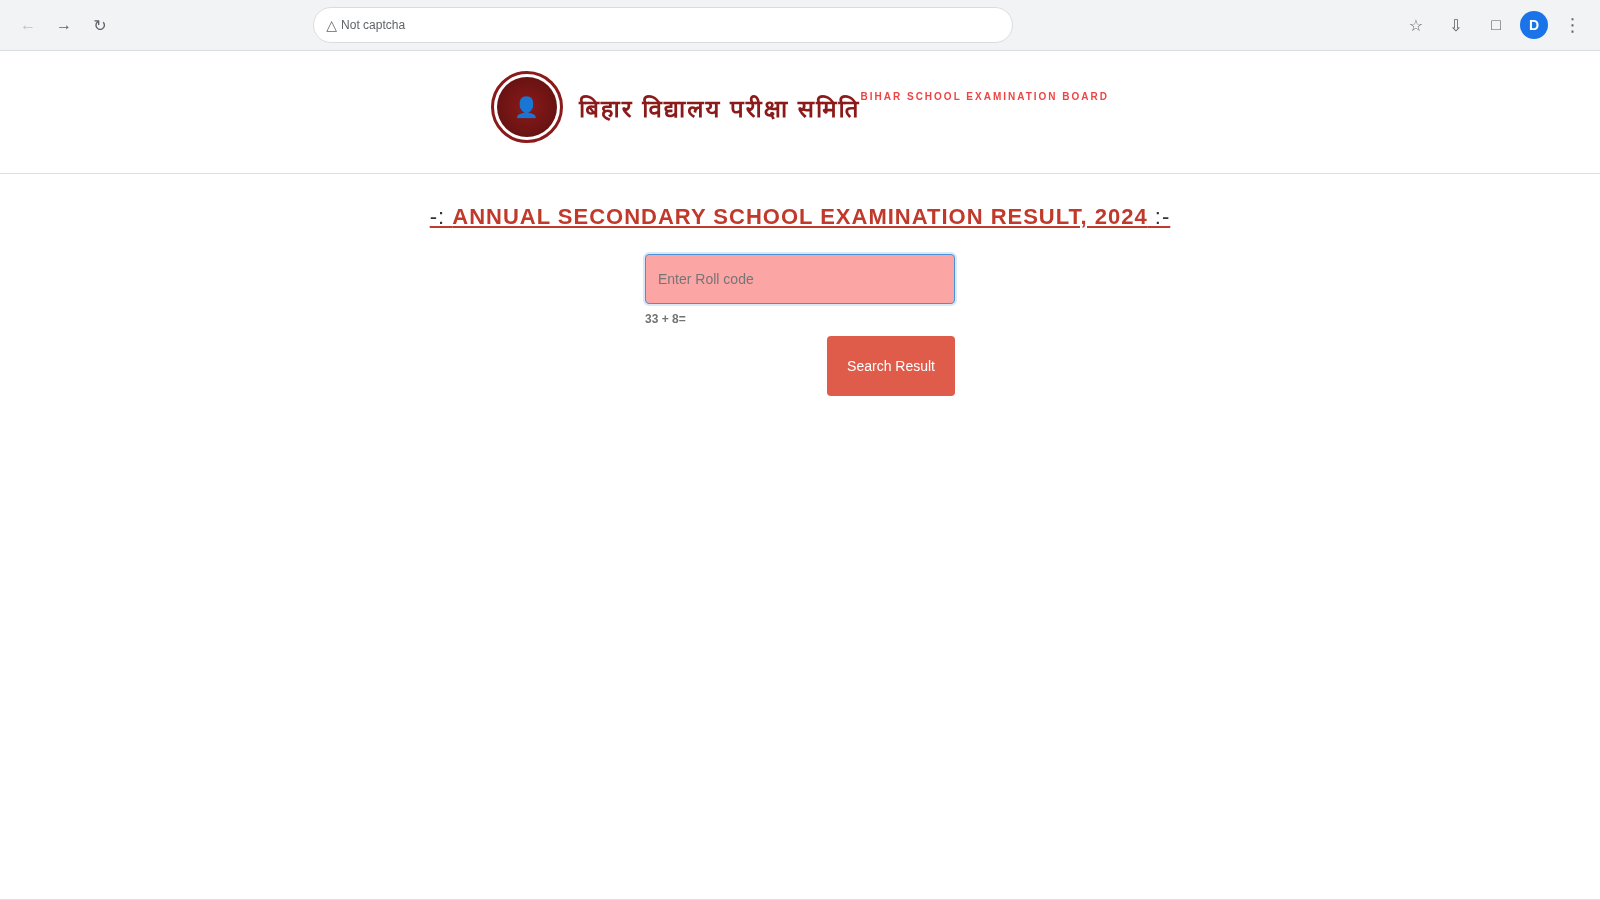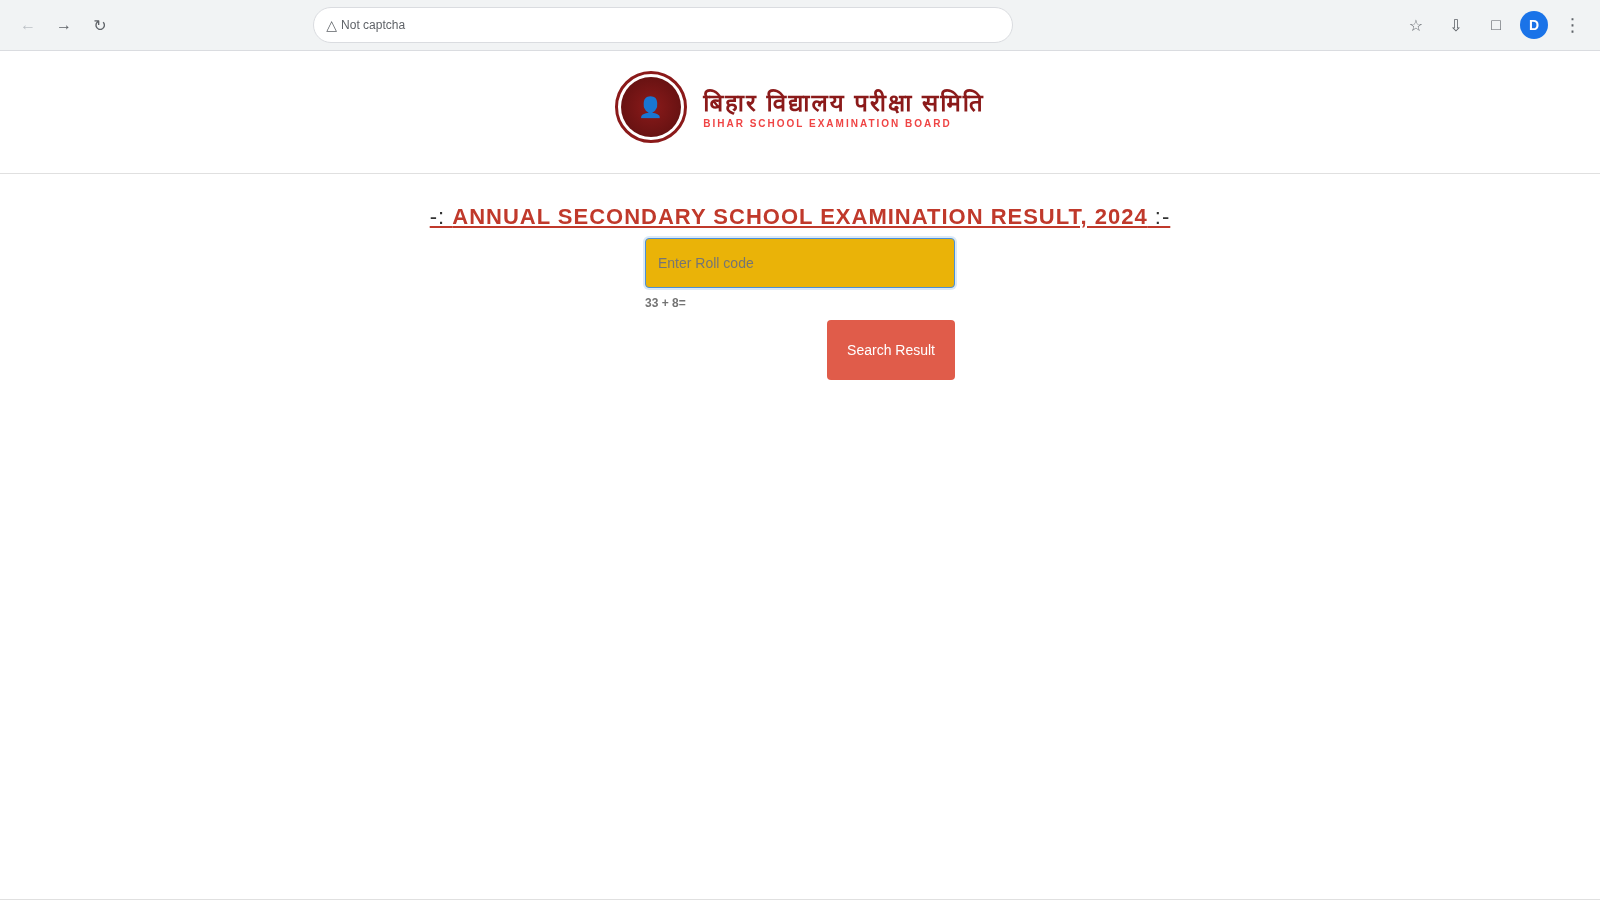--- a/index.html
+++ b/index.html
@@ -164,21 +164,20 @@
       justify-content: center;
     }
 
     .logo-figure {
       color: #f0d080;
       font-size: 20px;
     }
 
     .header-text {
       display: flex;
-      flex-direction: column;
     }
 
     .hindi-title {
       font-size: 24px;
       color: #8b1a1a;
       font-weight: bold;
       letter-spacing: 2px;
     }
 
     .english-subtitle {
@@ -193,21 +192,21 @@
       height: 1px;
       background: #e0e0e0;
       margin-bottom: 30px;
     }
 
     .exam-title {
       font-size: 22px;
       color: #c0392b;
       text-decoration: underline;
       text-align: center;
-      margin-bottom: 8px;
+      margin-bottom: 24px;
       font-weight: bold;
       letter-spacing: 1px;
     }
 
     .exam-title-prefix {
       color: #333;
       text-decoration: none;
       font-weight: normal;
     }
 
@@ -221,21 +220,21 @@
     .form-input {
       width: 100%;
       height: 40px;
       border: 1px solid #a8d4f5;
       border-radius: 4px;
       padding: 24px 12px;
       font-size: 14px;
       color: #555;
       outline: none;
       margin-bottom: 8px;
-      background: #eab308;
+      background: #fca5a5;
     }
 
     .form-input.focused {
       border-color: #4a90d9;
       box-shadow: 0 0 0 2px rgba(74, 144, 217, 0.2);
     }
 
     .captcha-label {
       font-size: 12px;
       font-weight: bold;

